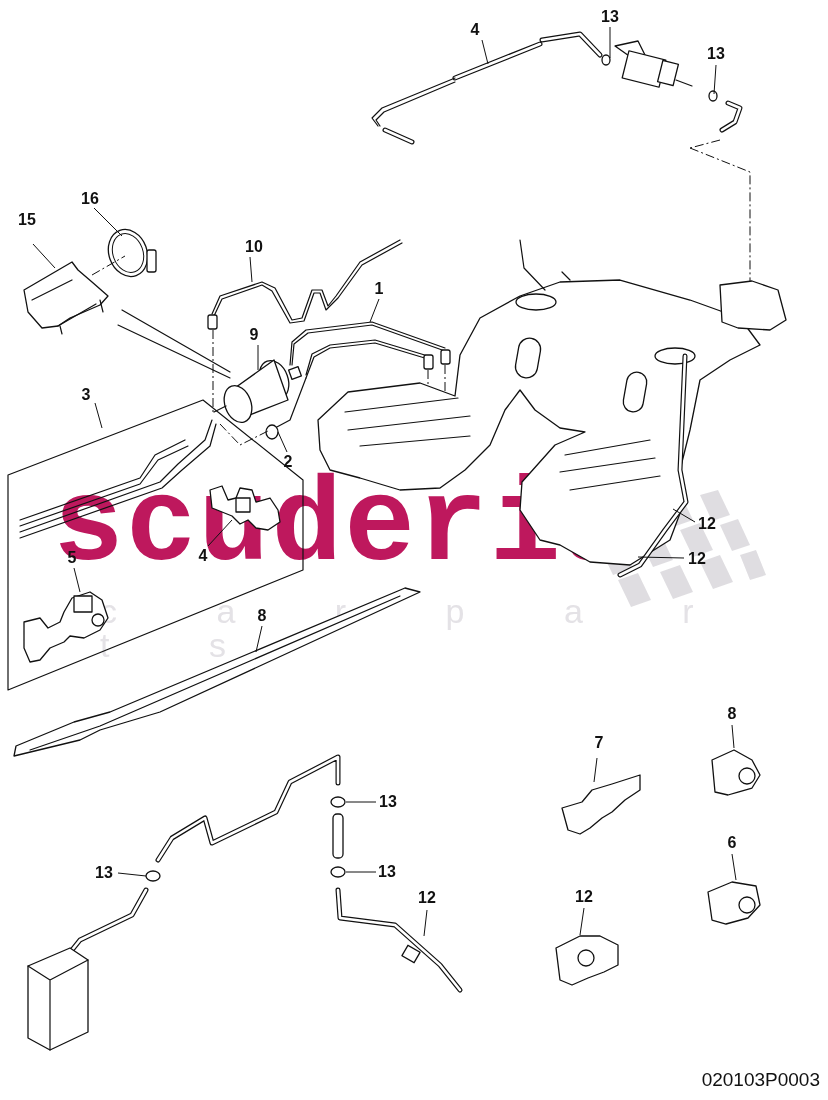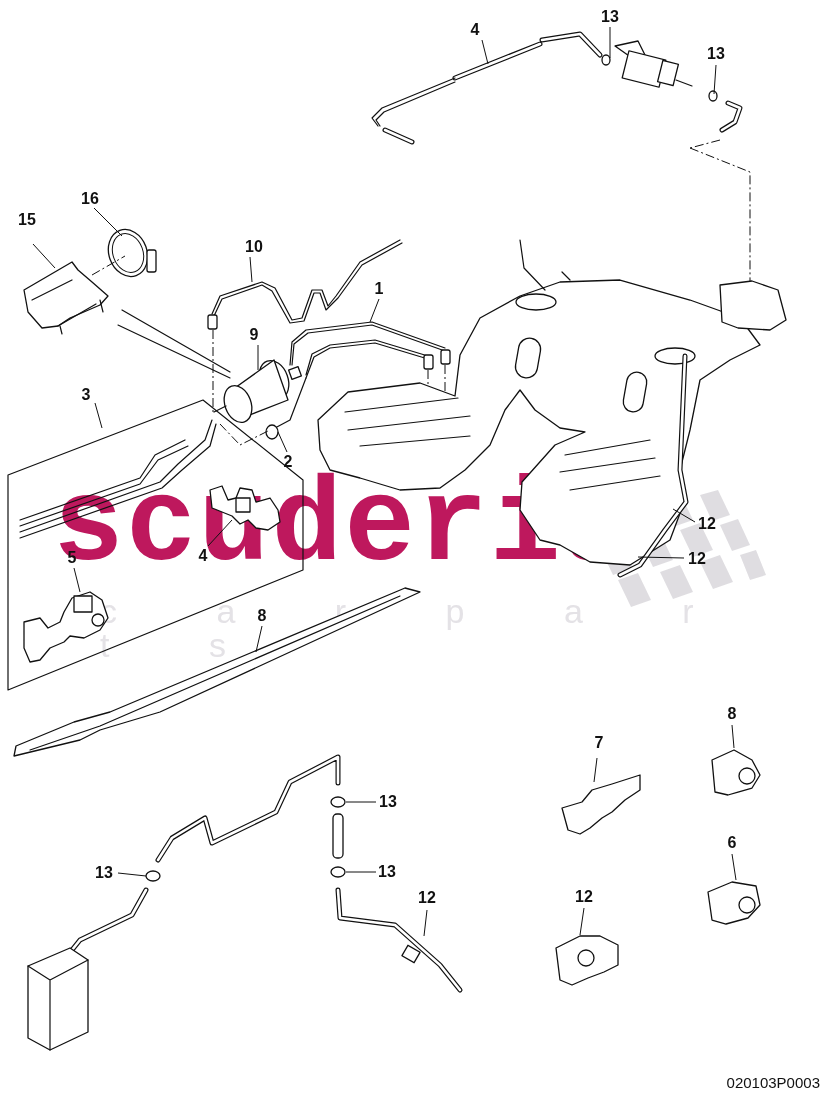--- a/index.html
+++ b/index.html
@@ -8,21 +8,21 @@
   #canvas { position: absolute; left: 0; top: 0; width: 828px; height: 1100px; }
   .callout { position: absolute; font-family: "Liberation Sans", sans-serif; font-weight: bold;
              font-size: 16px; color: #111; line-height: 16px; transform: translate(-50%, -50%);
              white-space: nowrap; cursor: pointer; }
   .wm-big { position: absolute; left: 53px; top: 478px; font-family: Liberation Mono, monospace;
             font-weight: bold; font-size: 118px; letter-spacing: 2px; color: #be185d; line-height: 100px;
             pointer-events: none; }
   .wm-small { position: absolute; left: 100px; top: 594px; font-family: "Liberation Sans", sans-serif;
               font-size: 34px; color: #e4e2e6; letter-spacing: 45px; line-height: 34px; pointer-events: none; }
   .diagram-id { position: absolute; right: 8px; bottom: 9px; font-family: "Liberation Sans", sans-serif;
-                font-size: 15px; color: #111; }
+                font-size: 19px; color: #111; }
   svg .ln { fill: none; stroke: #111; stroke-width: 1.2; stroke-linejoin: round; stroke-linecap: round; }
   svg .thick { fill: none; stroke: #111; stroke-width: 5; stroke-linejoin: round; stroke-linecap: round; }
   svg .thickin { fill: none; stroke: #fff; stroke-width: 2.6; stroke-linejoin: round; stroke-linecap: round; }
   svg .part { fill: #fff; stroke: #111; stroke-width: 1.3; stroke-linejoin: round; }
   svg .dash { fill: none; stroke: #111; stroke-width: 1; stroke-dasharray: 9 3 2 3; }
   svg .leader { fill: none; stroke: #111; stroke-width: 1; }
 </style>
 </head>
 <body>
 

